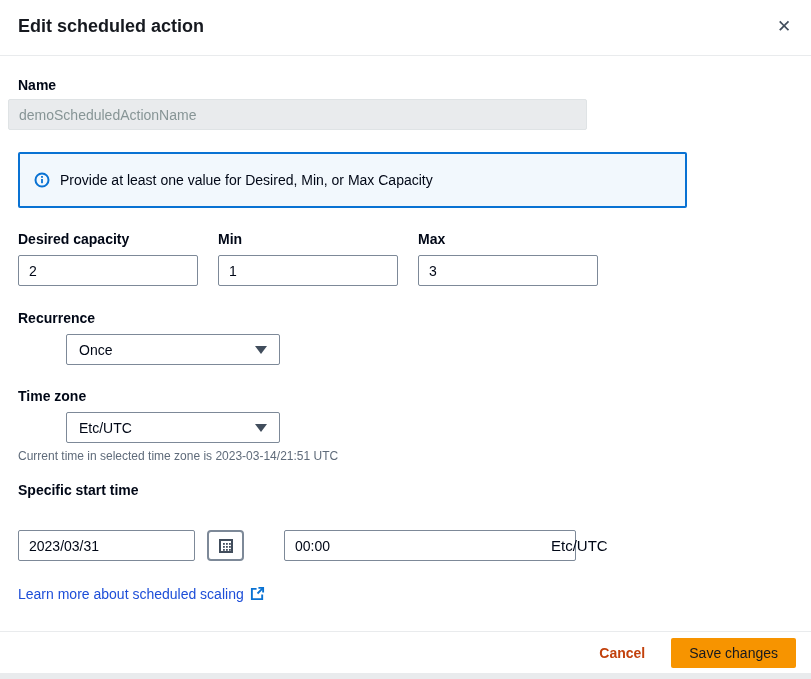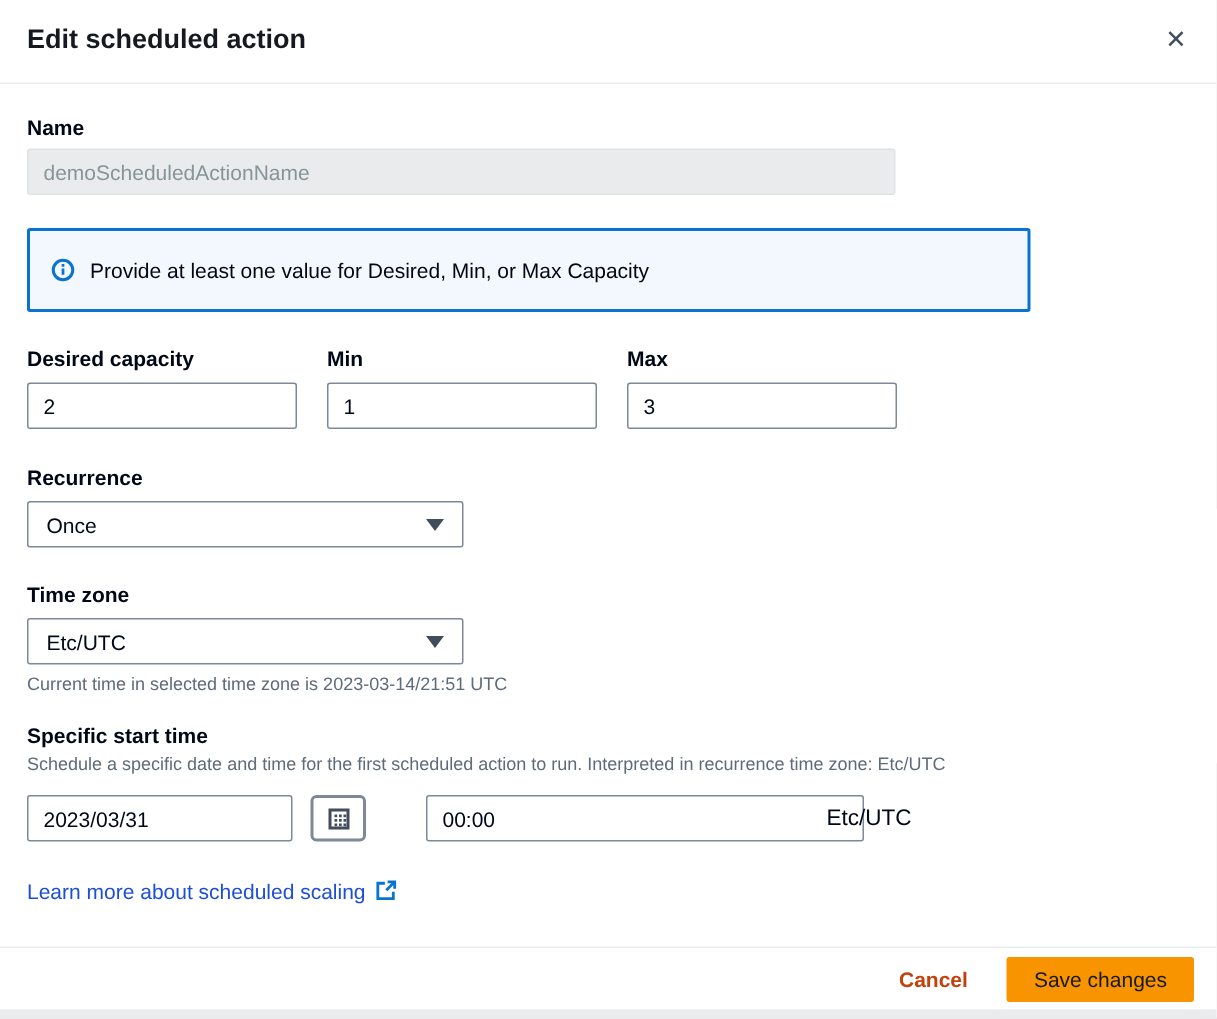--- a/index.html
+++ b/index.html
@@ -52,24 +52,24 @@
   
   .info-alert {
     position: absolute; left: 18px; top: 152px; width: 669px; height: 56px;
     background: #f2f8fd; border: 2px solid #0972d3; border-radius: 2px;
     display: flex; align-items: center; padding: 0 14px; gap: 10px;
   }
   .info-alert .msg { font-size: 14px; color: #000716; }
   .icon-svg { display: inline-block; vertical-align: middle; flex: none; }
   
   .select-trigger {
-    position: absolute; height: 31px; width: 291px;
+    position: absolute; height: 31px; width: 214px;
     border: 1px solid #7d8998; border-radius: 2px; background: #fff;
     display: flex; align-items: center; justify-content: space-between;
-    padding: 0 12px; font-size: 14px; color: #000716; cursor: pointer;
+    padding: 0 12px; font-size: 14px; color: #000716; cursor: pointer; margin-left: 48px;
   }
   .caret-down {
     width: 0; height: 0; flex: none;
     border-left: 6px solid transparent;
     border-right: 6px solid transparent;
     border-top: 8px solid #414d5c;
   }
   
   .calendar-btn {
     position: absolute; left: 207px; top: 530px; width: 37px; height: 31px;
@@ -115,21 +115,21 @@
 <div class="modal">
 
   <div class="modal-header">
     <h2 class="modal-title">Edit scheduled action</h2>
     <button class="close-btn">
       <span>✕</span>
     </button>
   </div>
 
   <label class="field-label" style="left:18px; top:77px;">Name</label>
-  <input class="text-input" style="left: 18px; top: 99px; width: 579px;" disabled="" value="demoScheduledActionName">
+  <input class="text-input" style="left: 8px; top: 99px; width: 579px;" disabled="" value="demoScheduledActionName">
 
   <div class="info-alert">
     <svg class="icon-svg" width="16" height="16" viewBox="0 0 16 16">
       <circle cx="8" cy="8" r="6.5" fill="none" stroke="#0972d3" stroke-width="2"></circle>
       <rect x="7.1" y="7" width="1.8" height="4.2" fill="#0972d3"></rect>
       <rect x="7.1" y="4" width="1.8" height="1.8" fill="#0972d3"></rect>
     </svg>
     <span class="msg">Provide at least one value for Desired, Min, or Max Capacity</span>
   </div>
 
@@ -148,21 +148,20 @@
   </div>
 
   <label class="field-label" style="left:18px; top:388px;">Time zone</label>
   <div class="select-trigger" style="left:18px; top:412px;">
     <span>Etc/UTC</span>
     <span class="caret-down"></span>
   </div>
   <div class="helper-text" style="left:18px; top:449px;">Current time in selected time zone is 2023-03-14/21:51 UTC</div>
 
   <label class="field-label" style="left:18px; top:482px;">Specific start time</label>
-  <div class="helper-text" style="left:18px; top:502px;">Schedule a specific date and time for the first scheduled action to run. Interpreted in recurrence time zone: Etc/UTC</div>
 
   <input class="text-input" style="left: 18px; top: 530px; width: 177px;" value="2023/03/31">
 
   <button class="calendar-btn">
     <svg class="icon-svg" width="16" height="16" viewBox="0 0 16 16">
       <rect x="2" y="2" width="12" height="12" fill="none" stroke="#414d5c" stroke-width="2"></rect>
       <rect x="5" y="5" width="1.8" height="1.8" fill="#414d5c"></rect>
       <rect x="8" y="5" width="1.8" height="1.8" fill="#414d5c"></rect>
       <rect x="11" y="5" width="1.8" height="1.8" fill="#414d5c"></rect>
       <rect x="5" y="8" width="1.8" height="1.8" fill="#414d5c"></rect>

